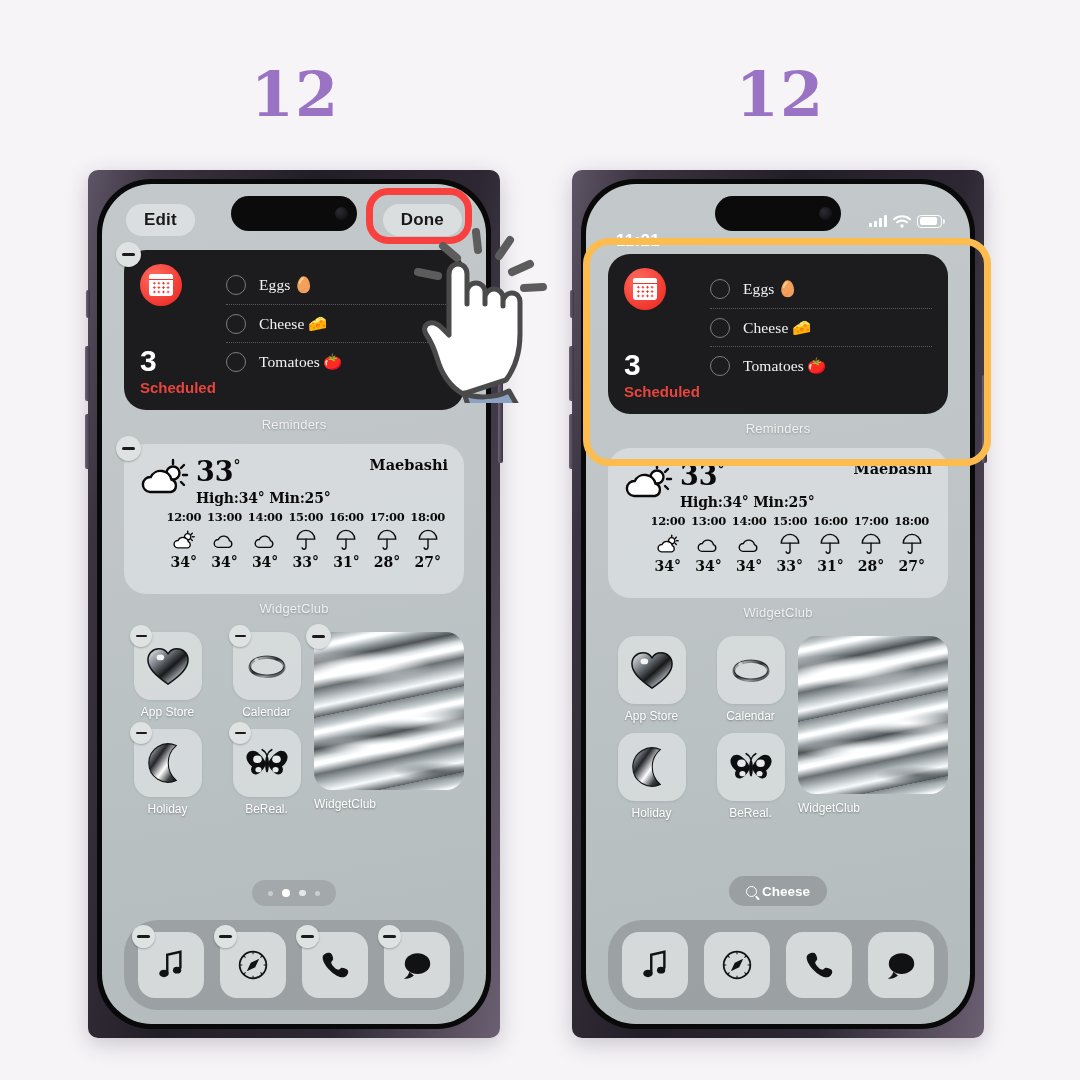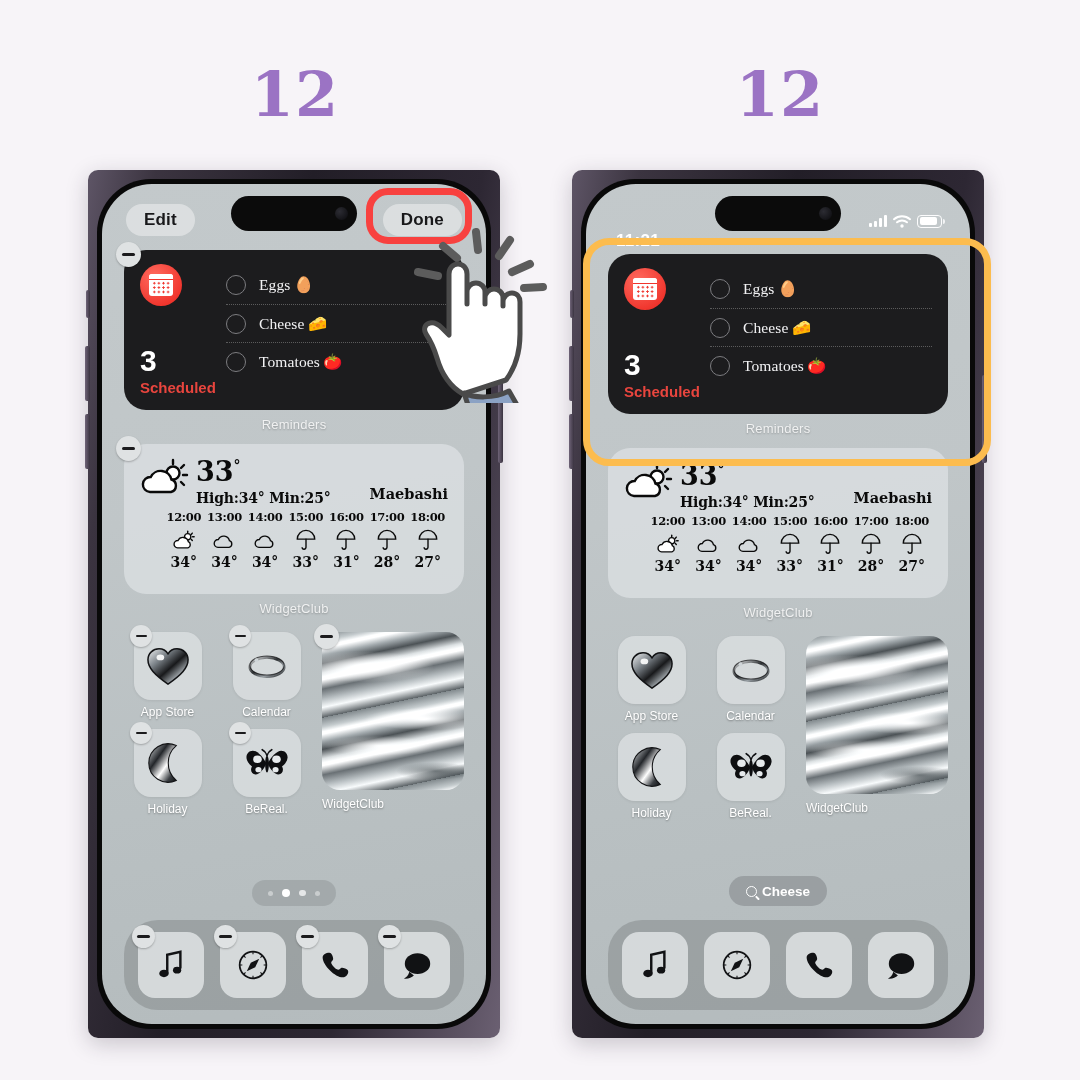--- a/index.html
+++ b/index.html
@@ -148,29 +148,29 @@
   .weather {
     background: rgba(222,226,228,.72); border-radius: 22px;
     height: 150px; padding: 12px 16px 10px; position: relative;
     color: #0a0a0a; font-family: "DejaVu Serif", serif;
   }
   .w-top { display: flex; align-items: flex-start; }
   .w-icon { width: 56px; height: 42px; position: relative; flex:none; margin-top:2px;}
   .w-temp { font-size: 27px; font-weight: 700; line-height: 1; margin-top:2px;}
   .w-temp sup { font-size: 14px; vertical-align: super; font-weight:700;}
   .w-hl { font-size: 14px; font-weight: 700; margin-top: 5px; letter-spacing:-.2px;}
-  .w-city { margin-left: auto; font-size: 14.5px; font-weight: 700; margin-top: 29px; }
+  .w-city { margin-left: auto; font-size: 14.5px; font-weight: 700; }
   .w-hours { display: flex; justify-content: flex-end; margin-top: 4px; }
   .w-col { text-align: center; width: 13.2%; }
   .w-h { font-size: 11.5px; font-weight: 700; letter-spacing:-.3px; }
   .w-ci { height: 26px; display:flex;align-items:center;justify-content:center;margin:3px 0 1px;}
   .w-t { font-size: 14px; font-weight: 700; }
 
   
-  .appgrid { display: flex; gap: 12px; margin-top: 16px; }
+  .appgrid { display: flex; gap: 4px; margin-top: 16px; }
   .apps-left { width: 186px; display: grid; grid-template-columns: 1fr 1fr; gap: 10px 12px; }
   .app { position: relative; text-align: center; }
   .app-tile {
     width: 68px; height: 68px; border-radius: 17px; margin: 0 auto;
     background: rgba(226,229,231,.66);
     display: flex; align-items: center; justify-content: center;
     box-shadow: 0 1px 3px rgba(0,0,0,.08);
     overflow: hidden;
   }
   .app-name { font-size: 12px; color: #fff; margin-top: 5px; font-weight: 500;

